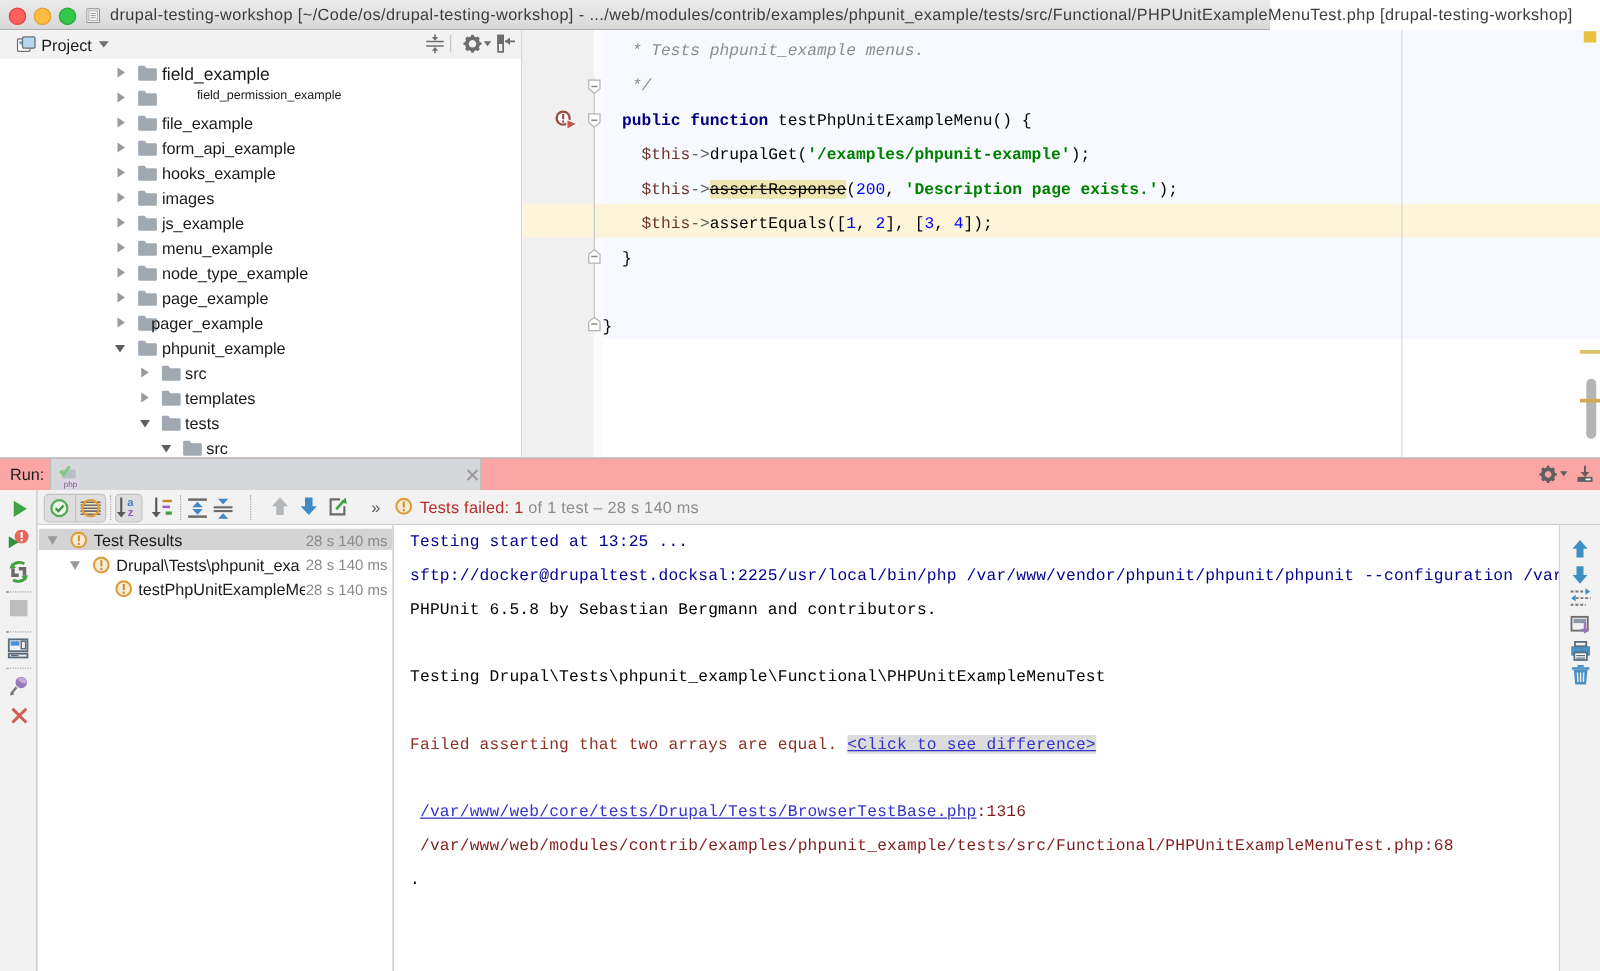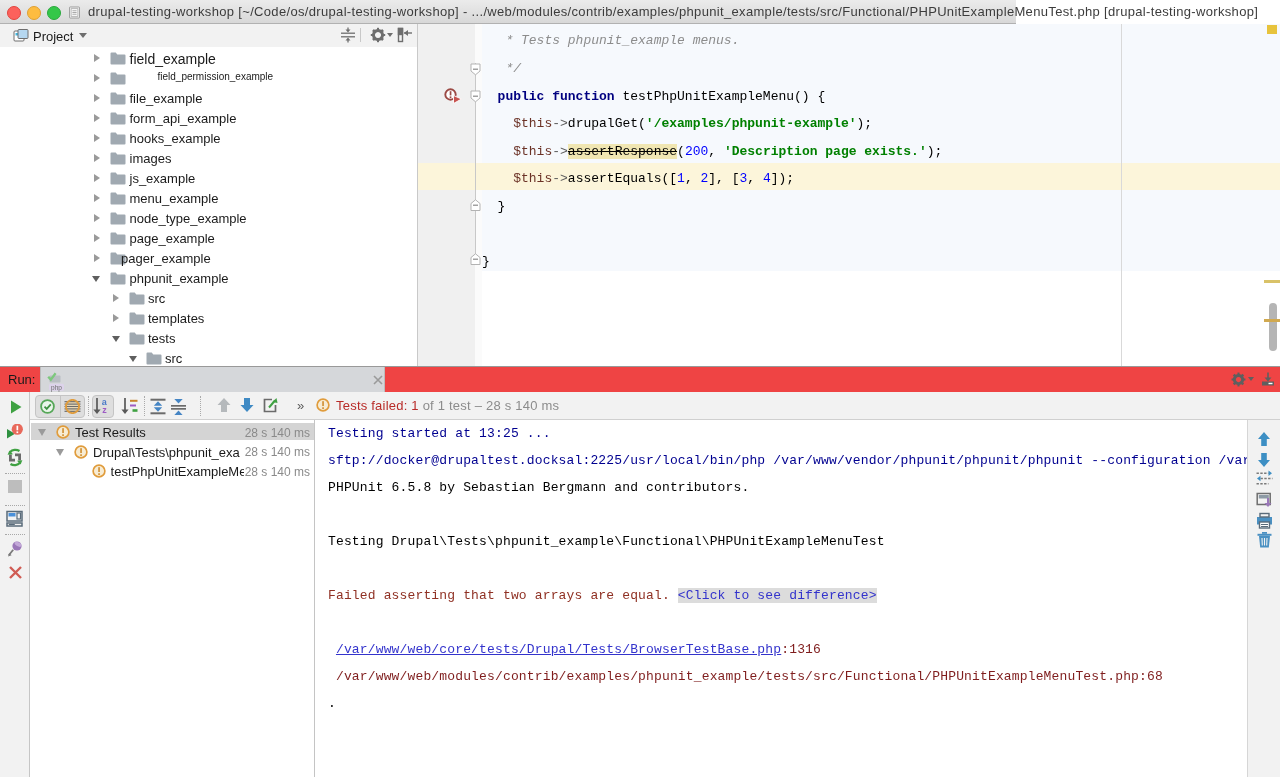--- a/index.html
+++ b/index.html
@@ -208,21 +208,21 @@
   
   <div class="abs" style="left:849px;top:1px;width:10px;height:9px;background:#e7c33c;"></div>
   <div class="abs" style="left:846px;top:256px;width:16px;height:3px;background:#d9c268;"></div>
   <div class="abs" style="left:851px;top:279px;width:8px;height:48px;border-radius:4px;background:rgba(120,120,120,0.55);"></div>
   <div class="abs" style="left:846px;top:295px;width:16px;height:3px;background:#d1a950;"></div>
 </div>
 
 <div class="abs" id="runpanel" style="left:0;top:366px;width:1280px;height:411px;">
   <div class="abs" style="left:0;top:0;width:1280px;height:1px;background:#999;"></div>
 
-  <div class="abs" style="left:0;top:1px;width:1280px;height:25px;background:#ef4444;border-bottom:1px solid #c4c4c4;">
+  <div class="abs" style="left:0;top:1px;width:1280px;height:25px;background:#fca5a5;border-bottom:1px solid #c4c4c4;">
     <div class="abs" style="left:8px;top:5px;font-size:13px;color:#1a1a1a;">Run:</div>
     <div class="abs" style="left:40px;top:0;width:345px;height:25px;background:#d5d7da;border-left:1px solid #bcbcbc;border-right:1px solid #bcbcbc;box-sizing:border-box;"></div>
 
     <svg class="abs" style="left:47px;top:3px" width="19" height="22" viewBox="0 0 19 22">
       <rect x="2.5" y="5.5" width="11" height="7" rx="1" fill="#b9bec3"></rect>
       <path d="M1.2,6.8 l2.6,2.8 L8.6,3.2" stroke="#7cc87c" stroke-width="2.3" fill="none"></path>
       <rect x="2" y="13.8" width="15" height="7" rx="1.5" fill="#ddd3eb"></rect>
       <text x="9.5" y="19.6" font-family="Liberation Sans" font-size="6.5" fill="#6b6b6b" text-anchor="middle">php</text>
     </svg>
     <svg class="abs" style="left:373px;top:8px" width="10" height="10" viewBox="0 0 10 10">
@@ -428,21 +428,21 @@
 <div class="abs" style="left:110.6px;top:44.2px;width:133px;font-size:13px;color:#1a1a1a;white-space:nowrap;overflow:hidden;">testPhpUnitExampleMe</div>
 <div class="abs" style="left:198px;top:44.7px;width:112px;font-size:12px;color:#8a8a8a;text-align:right;">28 s 140 ms</div>
 </div>
 <div id="console" class="abs" style="left:315px;top:0;width:932px;height:357px;overflow:hidden;">
 <pre class="mono" style="position:absolute;left:13px;top:-0.5px;font-size:13px;line-height:27px;color:#000;letter-spacing:0.15px;"><span style="color:#000090">Testing started at 13:25 ...</span>
 <span style="color:#000090">sftp://docker@drupaltest.docksal:2225/usr/local/bin/php /var/www/vendor/phpunit/phpunit/phpunit --configuration /var/www/web/core/phpunit.xml.dist</span>
 PHPUnit 6.5.8 by Sebastian Bergmann and contributors.
 
 Testing Drupal\Tests\phpunit_example\Functional\PHPUnitExampleMenuTest
 
-<span style="color:#8f3023">Failed asserting that two arrays are equal. </span><span style="color:#3333cc;background:#dcdcdc">&lt;Click to see difference&gt;</span>
+<span style="color:#8f3023">Failed asserting that two arrays are equal. </span><span style="color:#3333cc;text-decoration:underline;background:#dcdcdc">&lt;Click to see difference&gt;</span>
 
  <span style="color:#3333cc;text-decoration:underline;">/var/www/web/core/tests/Drupal/Tests/BrowserTestBase.php</span><span style="color:#7f1c1c">:1316</span>
  <span style="color:#7f1d1d;text-align:right;">/var/www/web/modules/contrib/examples/phpunit_example/tests/src/Functional/PHPUnitExampleMenuTest.php</span><span style="color:#7f1c1c">:68</span>
 .</pre>
 </div>
   </div>
 </div>
 
 </div>
 

